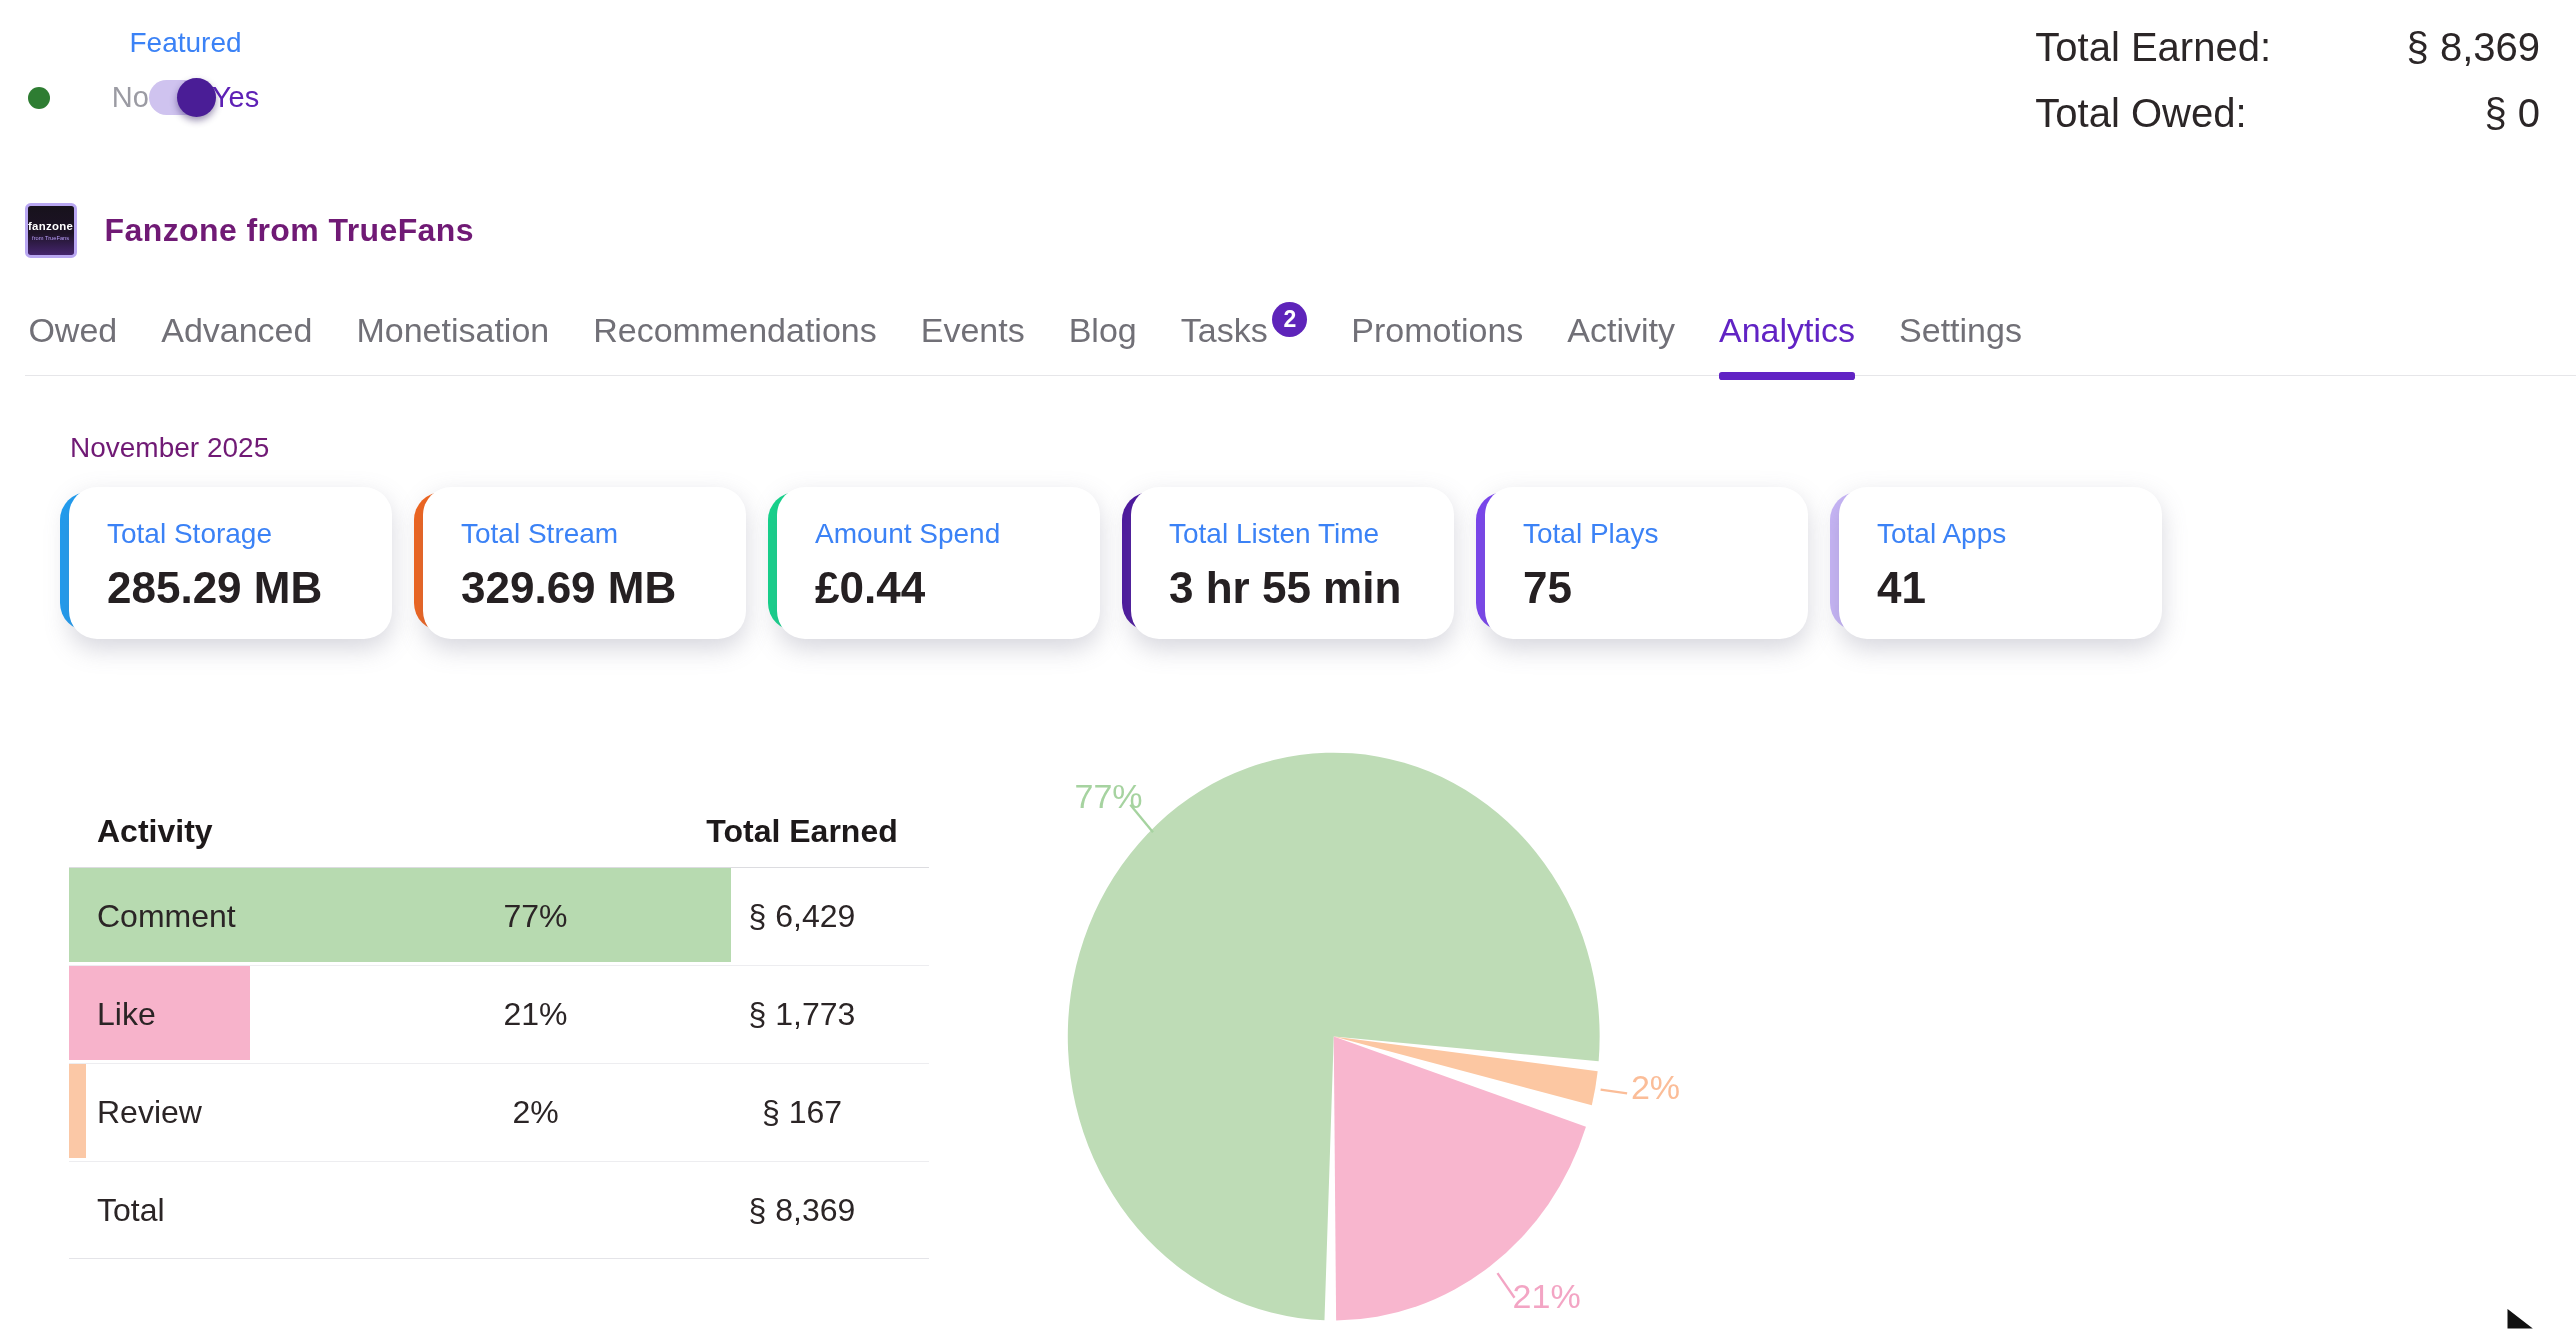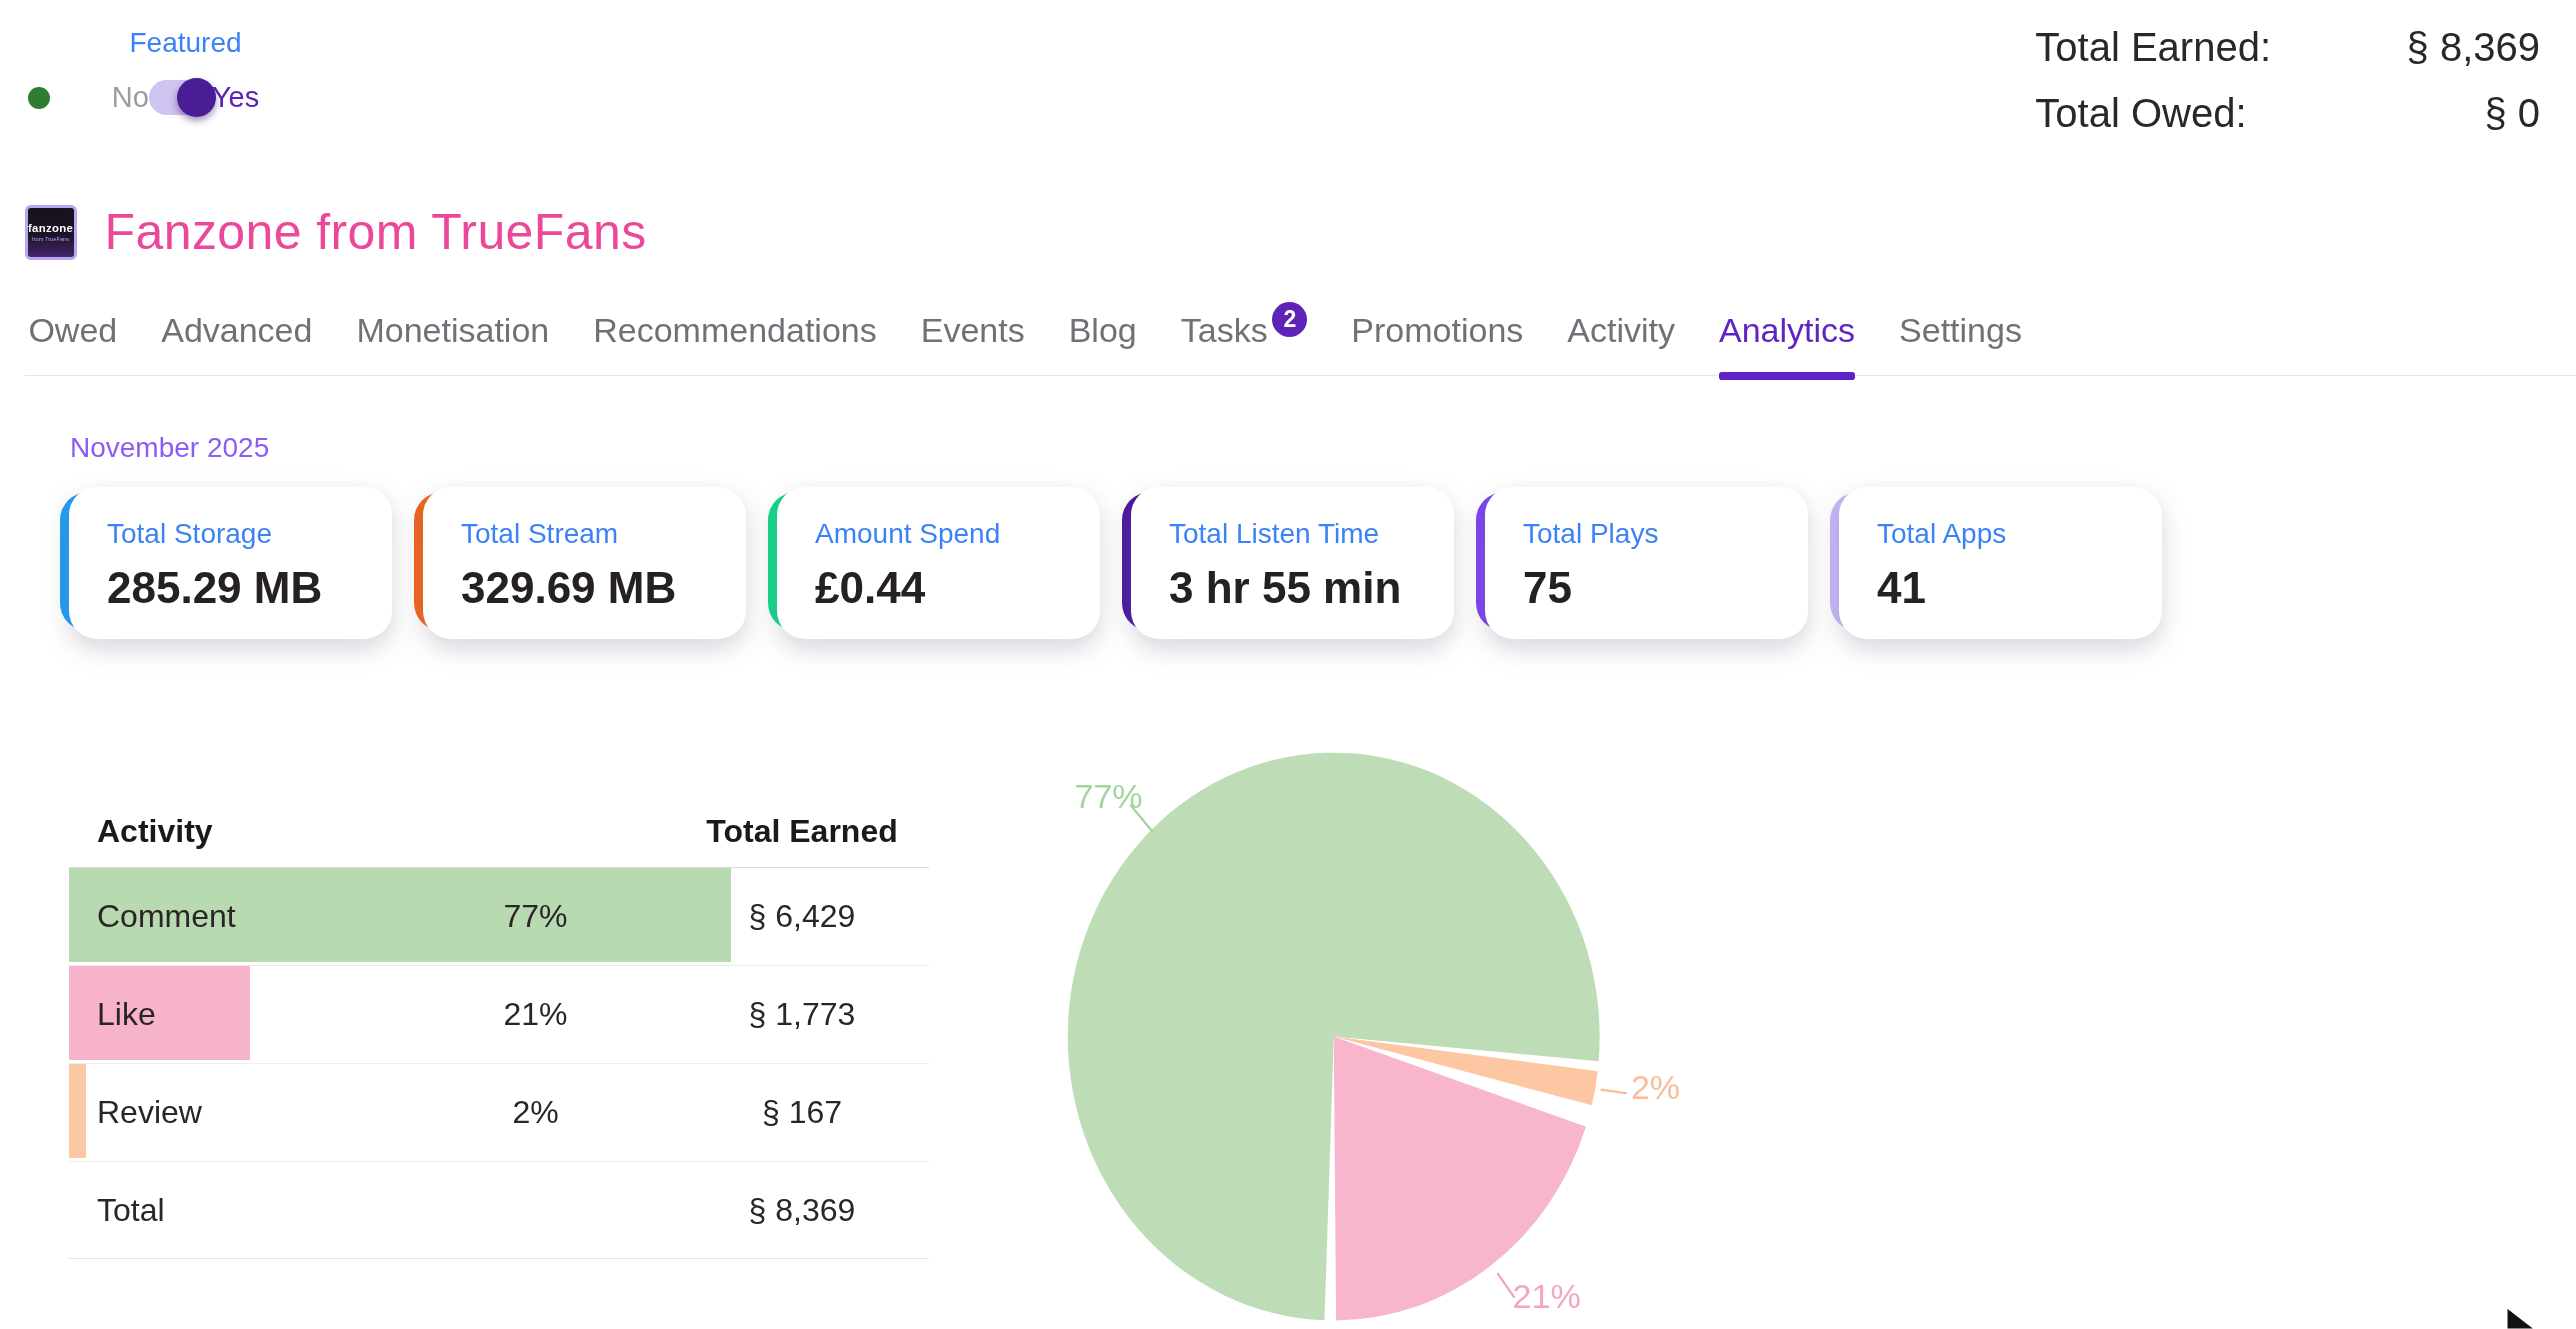--- a/index.html
+++ b/index.html
@@ -48,21 +48,21 @@
     display:flex; align-items:center; gap:28px;
   }
   .logo {
     width:52px; height:55px; border:3.8px solid #b9a7f2; border-radius:5.7px;
     background:linear-gradient(180deg,#17121c 0%, #1d1326 55%, #45256e 100%);
     display:flex; flex-direction:column; align-items:center; justify-content:center;
     gap:2.8px; overflow:hidden;
   }
   .logo-word { color:#ffffff; font-size:11.4px; font-weight:700; letter-spacing:0.3px; }
   .logo-sub { color:#b79df5; font-size:5.7px; }
-  .page-title { font-size:50px; font-weight:400; color:#ec4899; letter-spacing:0.4px; }
+  .page-title { font-size:32px; font-weight:700; color:#701a75; letter-spacing:0.4px; }
 
   
   .tabs {
     position:absolute; left:24.6px; right:0; top:311px;
     display:flex; gap:44px; align-items:flex-start;
     border-bottom:1.9px solid #e6e6e9; padding:0 0 23px 3.8px;
     font-size:34px; color:#717077;
   }
   .tab { position:relative; cursor:pointer; white-space:nowrap; }
   .tab.active { color:#6123c4; }
@@ -71,21 +71,21 @@
     background:#6123c4; border-radius:2.8px;
   }
   .tab-badge {
     display:inline-flex; align-items:center; justify-content:center;
     width:35px; height:35px; border-radius:50%; background:#5e24ba;
     color:#fff; font-size:23px; font-weight:600;
     position:relative; top:-15px; margin-left:4.7px;
   }
 
   
-  .month-label { position:absolute; left:70px; top:432px; font-size:28px; color:#8b5cf6; }
+  .month-label { position:absolute; left:70px; top:432px; font-size:28px; color:#701a75; }
 
   
   .cards { position:absolute; left:69px; top:487px; display:flex; gap:31px; }
   .card { position:relative; width:323px; height:152px; }
   .card::before {
     content:""; position:absolute; left:-9.5px; top:4.7px; bottom:8.5px; width:57px;
     background:var(--ac); border-radius:28px;
   }
   .card-body {
     position:absolute; inset:0; background:#ffffff; border-radius:28px;

